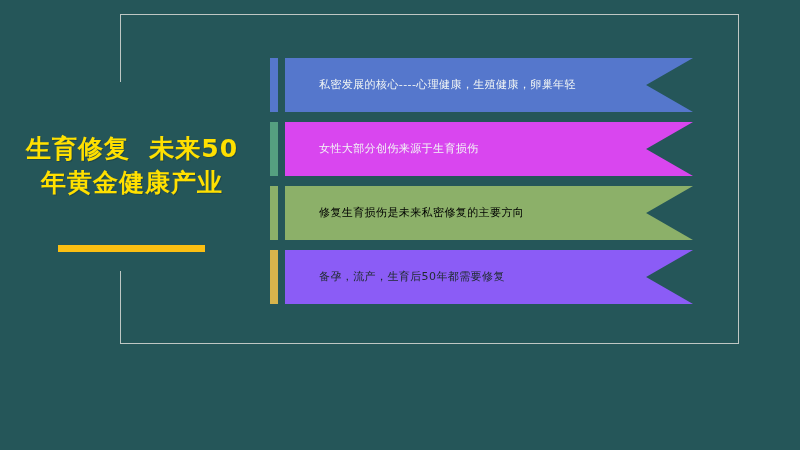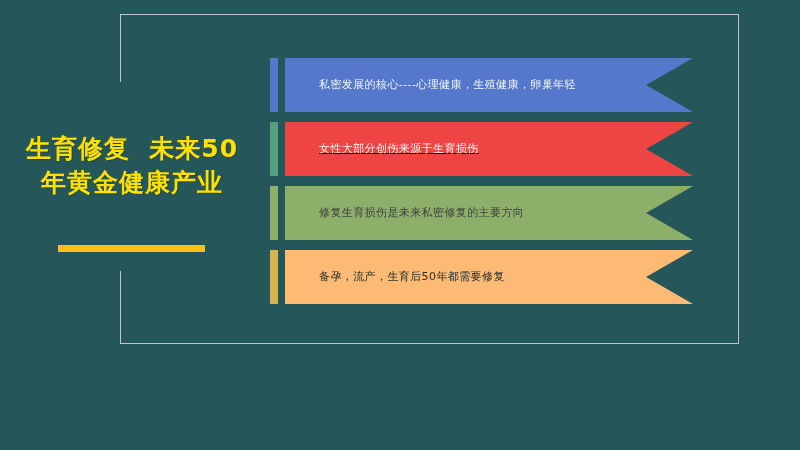--- a/index.html
+++ b/index.html
@@ -118,32 +118,32 @@
 
   <div class="banner-row" id="banner-0">
     <div class="banner-tab" style="background: rgb(85, 119, 204);"></div>
     <div class="banner-body" style="background: rgb(85, 119, 204);">
       <span class="banner-label light-label" style="color: rgb(242, 246, 245);">私密发展的核心----心理健康，生殖健康，卵巢年轻</span>
     </div>
   </div>
 
   <div class="banner-row" id="banner-1">
     <div class="banner-tab" style="background: rgb(85, 160, 128);"></div>
-    <div class="banner-body" style="background: #ef4444; text-decoration: underline;">
+    <div class="banner-body" style="background: #d946ef;">
       <span class="banner-label light-label" style="color: rgb(242, 246, 245);">女性大部分创伤来源于生育损伤</span>
     </div>
   </div>
 
   <div class="banner-row" id="banner-2">
     <div class="banner-tab" style="background: rgb(140, 176, 105);"></div>
     <div class="banner-body" style="background: rgb(140, 176, 105);">
-      <span class="banner-label light-label" style="color: #404040; text-align: center;">修复生育损伤是未来私密修复的主要方向</span>
+      <span class="banner-label light-label" style="color: #000000; text-align: center;">修复生育损伤是未来私密修复的主要方向</span>
     </div>
   </div>
 
   <div class="banner-row" id="banner-3">
     <div class="banner-tab" style="background: rgb(214, 180, 76);"></div>
-    <div class="banner-body" style="background: #fdba74;">
+    <div class="banner-body" style="background: #8b5cf6;">
       <span class="banner-label dark-label" style="color: rgb(29, 43, 44);">备孕，流产，生育后50年都需要修复</span>
     </div>
   </div>
 
 </div>
 
 </body></html>

